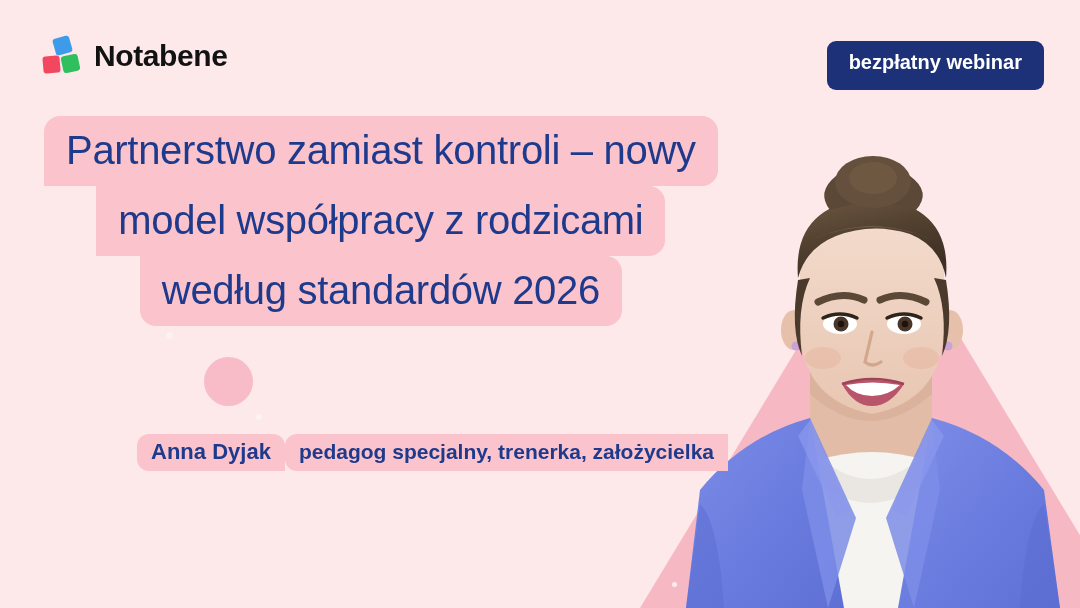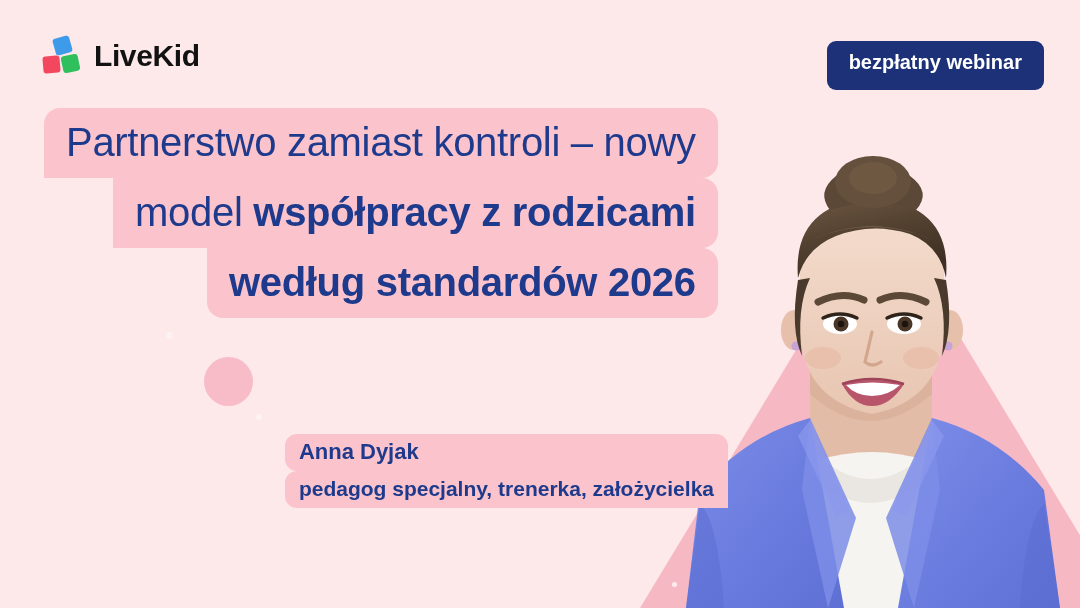--- a/index.html
+++ b/index.html
@@ -89,59 +89,60 @@
     padding: 10px 22px 16px;
     border-radius: 9px;
     z-index: 20;
     white-space: nowrap;
   }
 
   
   .headline {
     position: absolute;
     left: 44px;
-    top: 108px;
+    top: 116px;
     z-index: 15;
     display: flex;
     flex-direction: column;
-    align-items: flex-end;
+    align-items: center;
   }
   .hl-line {
     background: #fbc3cb;
     color: #1e3a8c;
     font-size: 40px;
     line-height: 58px;
     padding: 5px 22px 7px;
     white-space: nowrap;
     letter-spacing: -.3px;
   }
   .hl-line.l1 { border-radius: 16px 16px 16px 0; }
   .hl-line.l2 { border-radius: 0 16px 16px 0; }
   .hl-line.l3 { border-radius: 0 16px 16px 16px; }
-  .hl-line b { font-weight: bold; }
+  .hl-line b { font-weight: normal; }
   .hl-line .reg { font-weight: normal; margin-top: 40px; }
 
   
   .portrait {
     position: absolute;
     left: 660px;
     top: 118px;
     width: 420px;
     height: 490px;
     z-index: 10;
   }
 
   
   .speaker {
     position: absolute;
     right: 352px;
     top: 434px;
     z-index: 18;
     display: flex;
-    flex-direction: column;
+    flex-direction: row;
+    align-items: flex-end;
   }
   .sp-line {
     background: #fbc3cb;
     color: #1e3a8c;
     white-space: nowrap;
     padding: 3px 14px 4px;
   }
   .sp-name {
     font-size: 22px;
     line-height: 30px;
@@ -254,21 +255,21 @@
       </g>
     </svg>
   </div>
 
   <div class="logo">
     <span class="logo-mark">
       <i class="sq-blue"></i>
       <i class="sq-red"></i>
       <i class="sq-green"></i>
     </span>
-    <span class="logo-text">LiveKid</span>
+    <span class="logo-text">Notabene</span>
   </div>
 
   <div class="badge">bezpłatny webinar</div>
 
   <div class="headline">
     <div class="hl-line l1">Partnerstwo zamiast kontroli – nowy</div>
     <div class="hl-line l2"><span class="reg">model </span><b>współpracy z rodzicami</b></div>
     <div class="hl-line l3"><b>według standardów 2026</b></div>
   </div>
 

